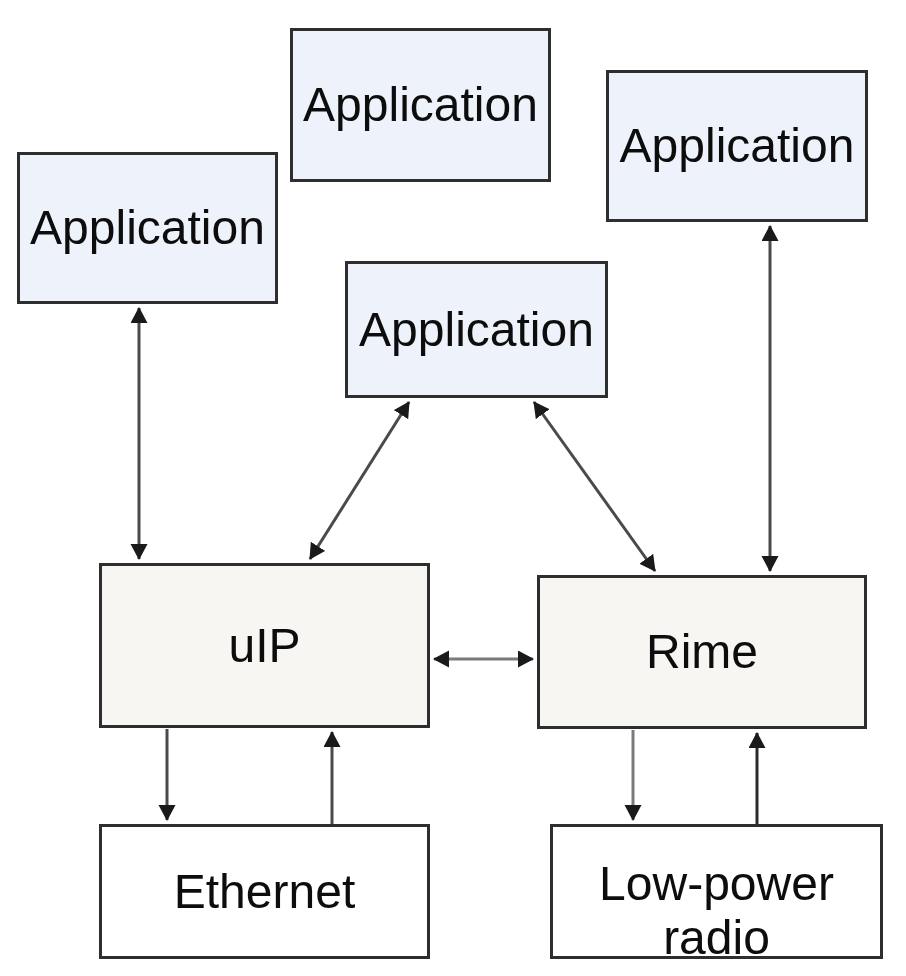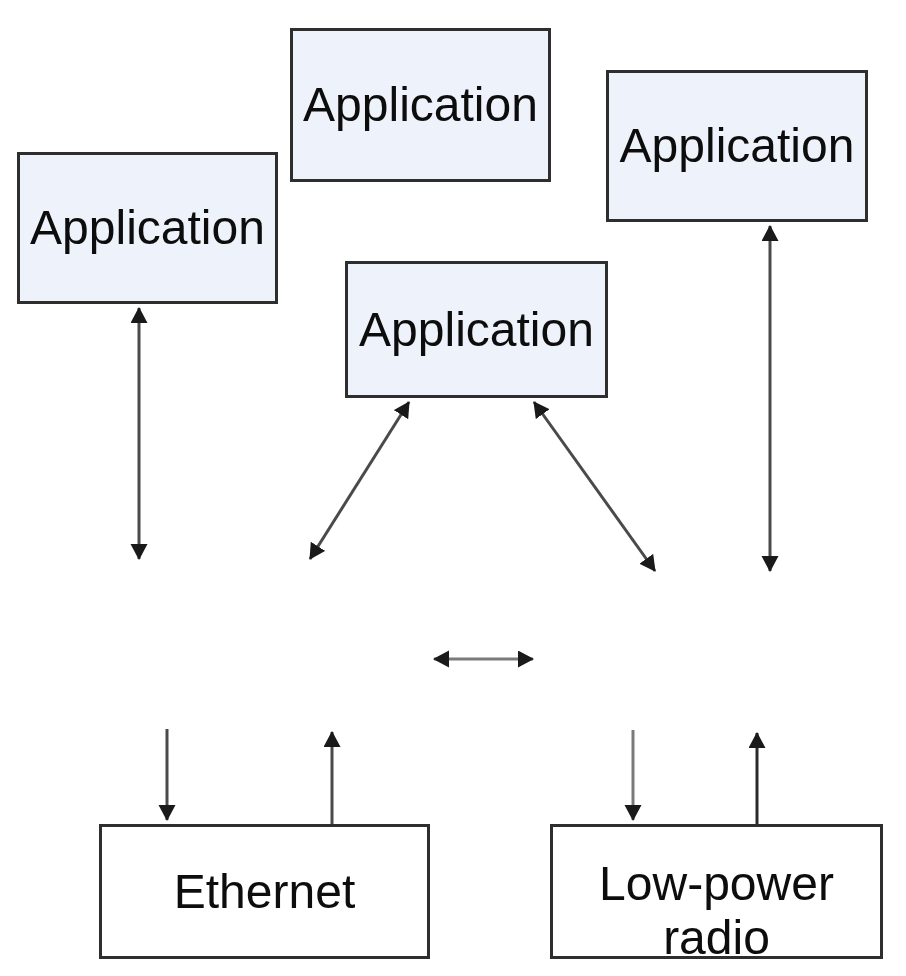--- a/index.html
+++ b/index.html
@@ -94,21 +94,27 @@
   </div>
 
   <div class="node node--app node--app-top-right">
     <span class="label">Application</span>
   </div>
 
   <div class="node node--app node--app-middle">
     <span class="label">Application</span>
   </div>
 
+  <div class="node node--stack node--uip">
+    <span class="label">uIP</span>
+  </div>
 
+  <div class="node node--stack node--rime">
+    <span class="label">Rime</span>
+  </div>
 
   <div class="node node--hardware node--ethernet">
     <span class="label">Ethernet</span>
   </div>
 
   <div class="node node--hardware node--radio">
     <span class="label">Low-power radio</span>
   </div>
 
 </div>

